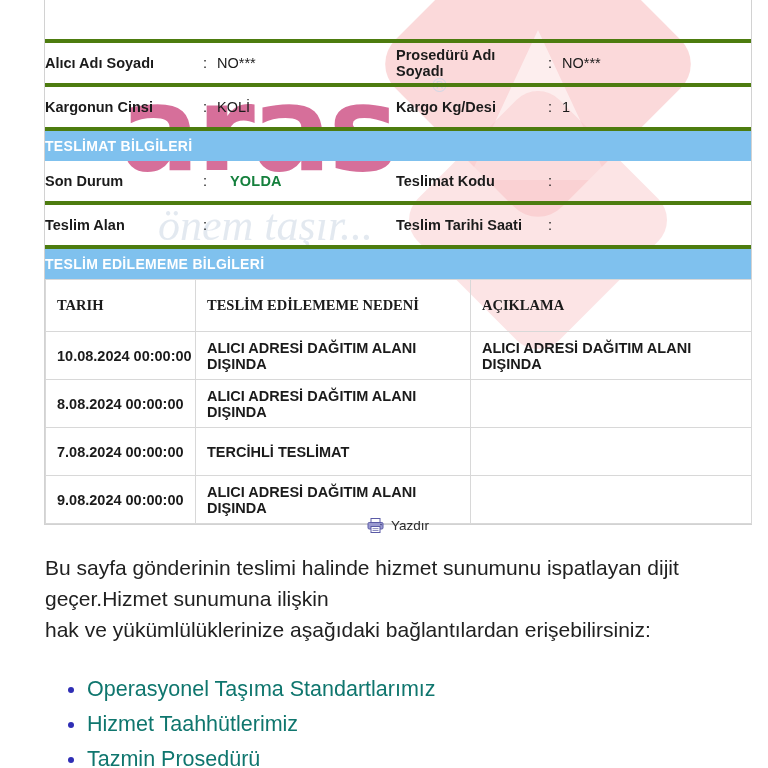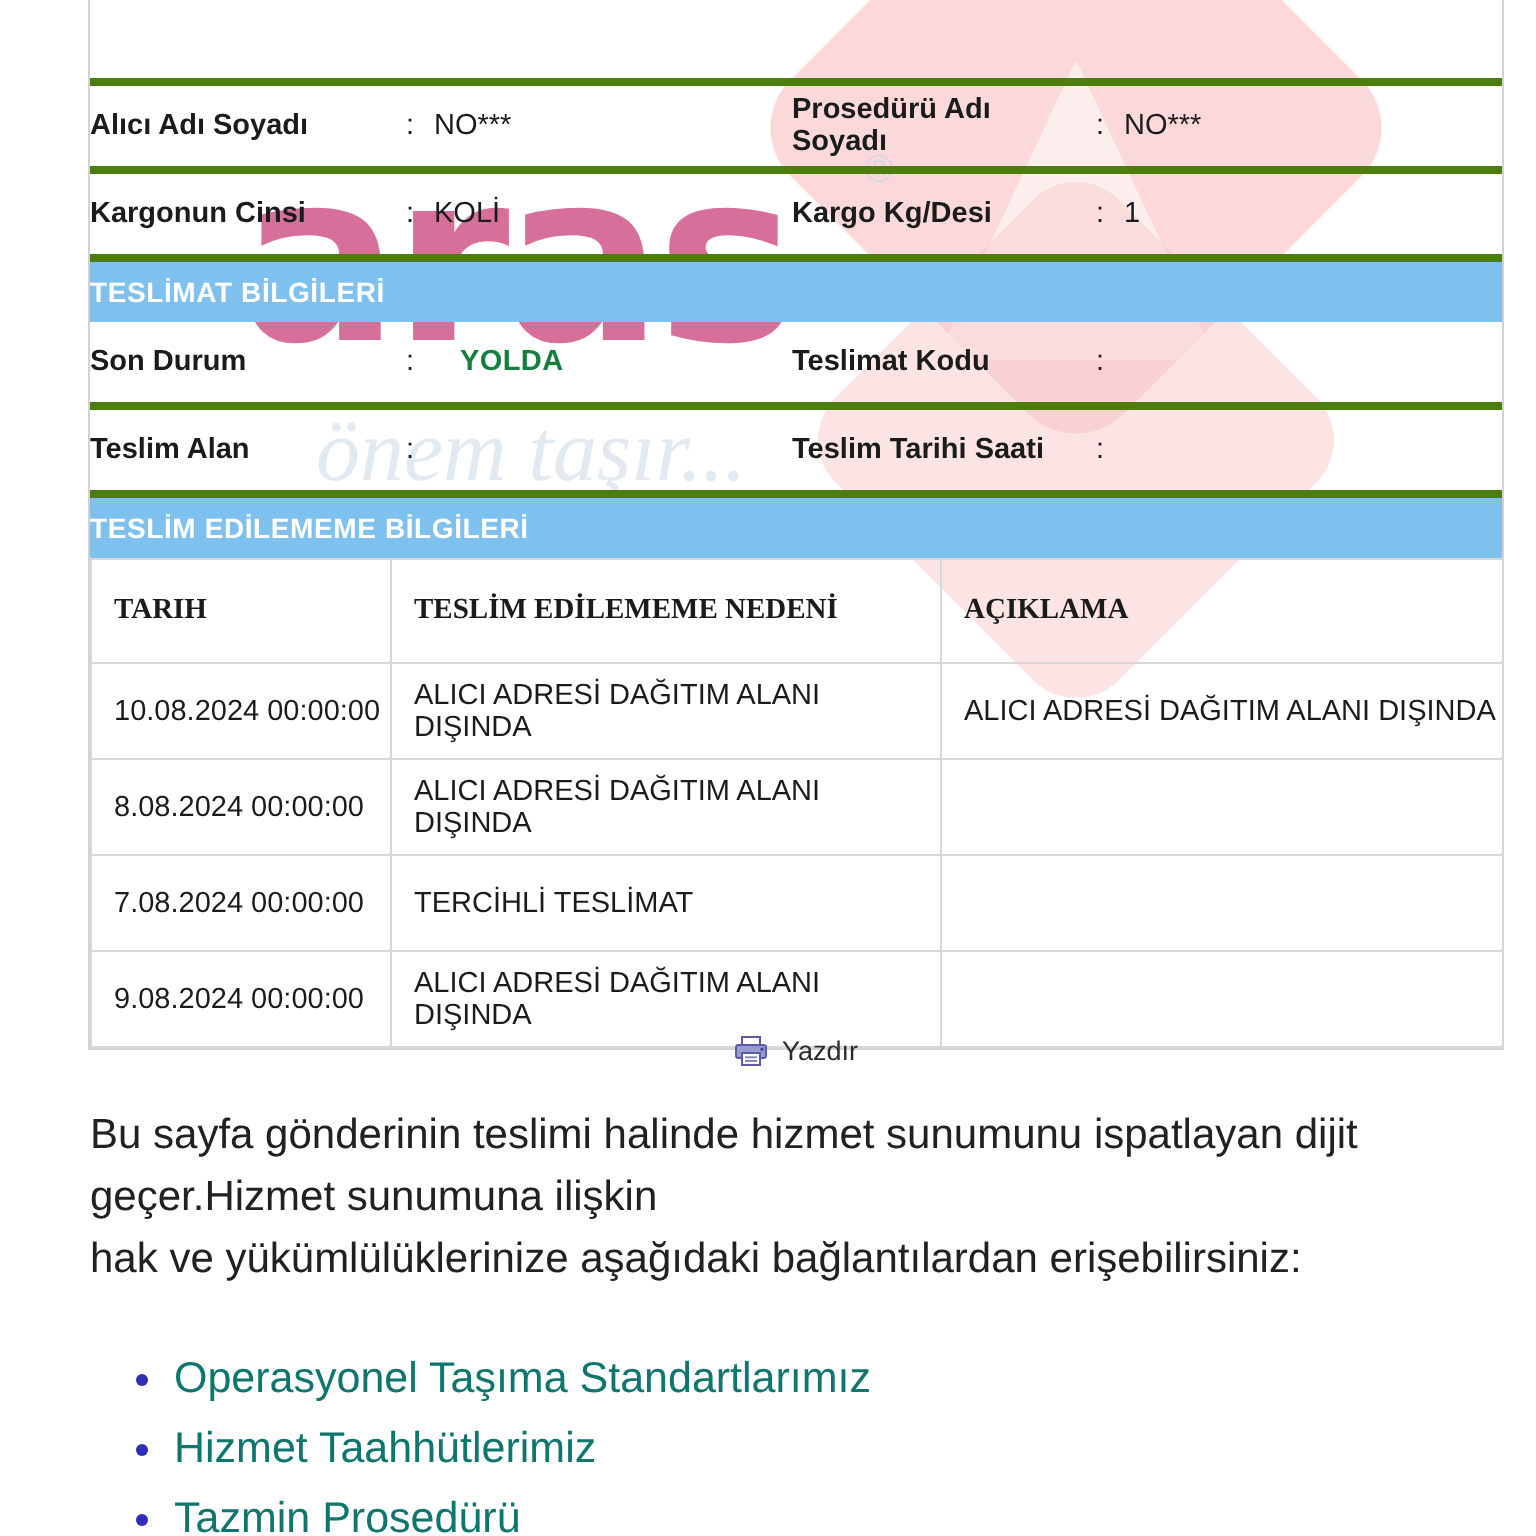--- a/index.html
+++ b/index.html
@@ -162,20 +162,21 @@
   }
   table.grid th, table.grid td {
     border: 1px solid #d8d8d8;
     font-size: 14.5px;
     color: #1b1b1b;
     text-align: left;
     vertical-align: middle;
     padding: 0 0 0 11px;
     height: 47px;
     background: transparent;
+    font-weight: bold;
   }
   table.grid th {
     font-weight: 700;
     height: 51px;
     font-family: Liberation Serif, serif;
   }
 
   
   .clip-row td {
     height: 8px;

